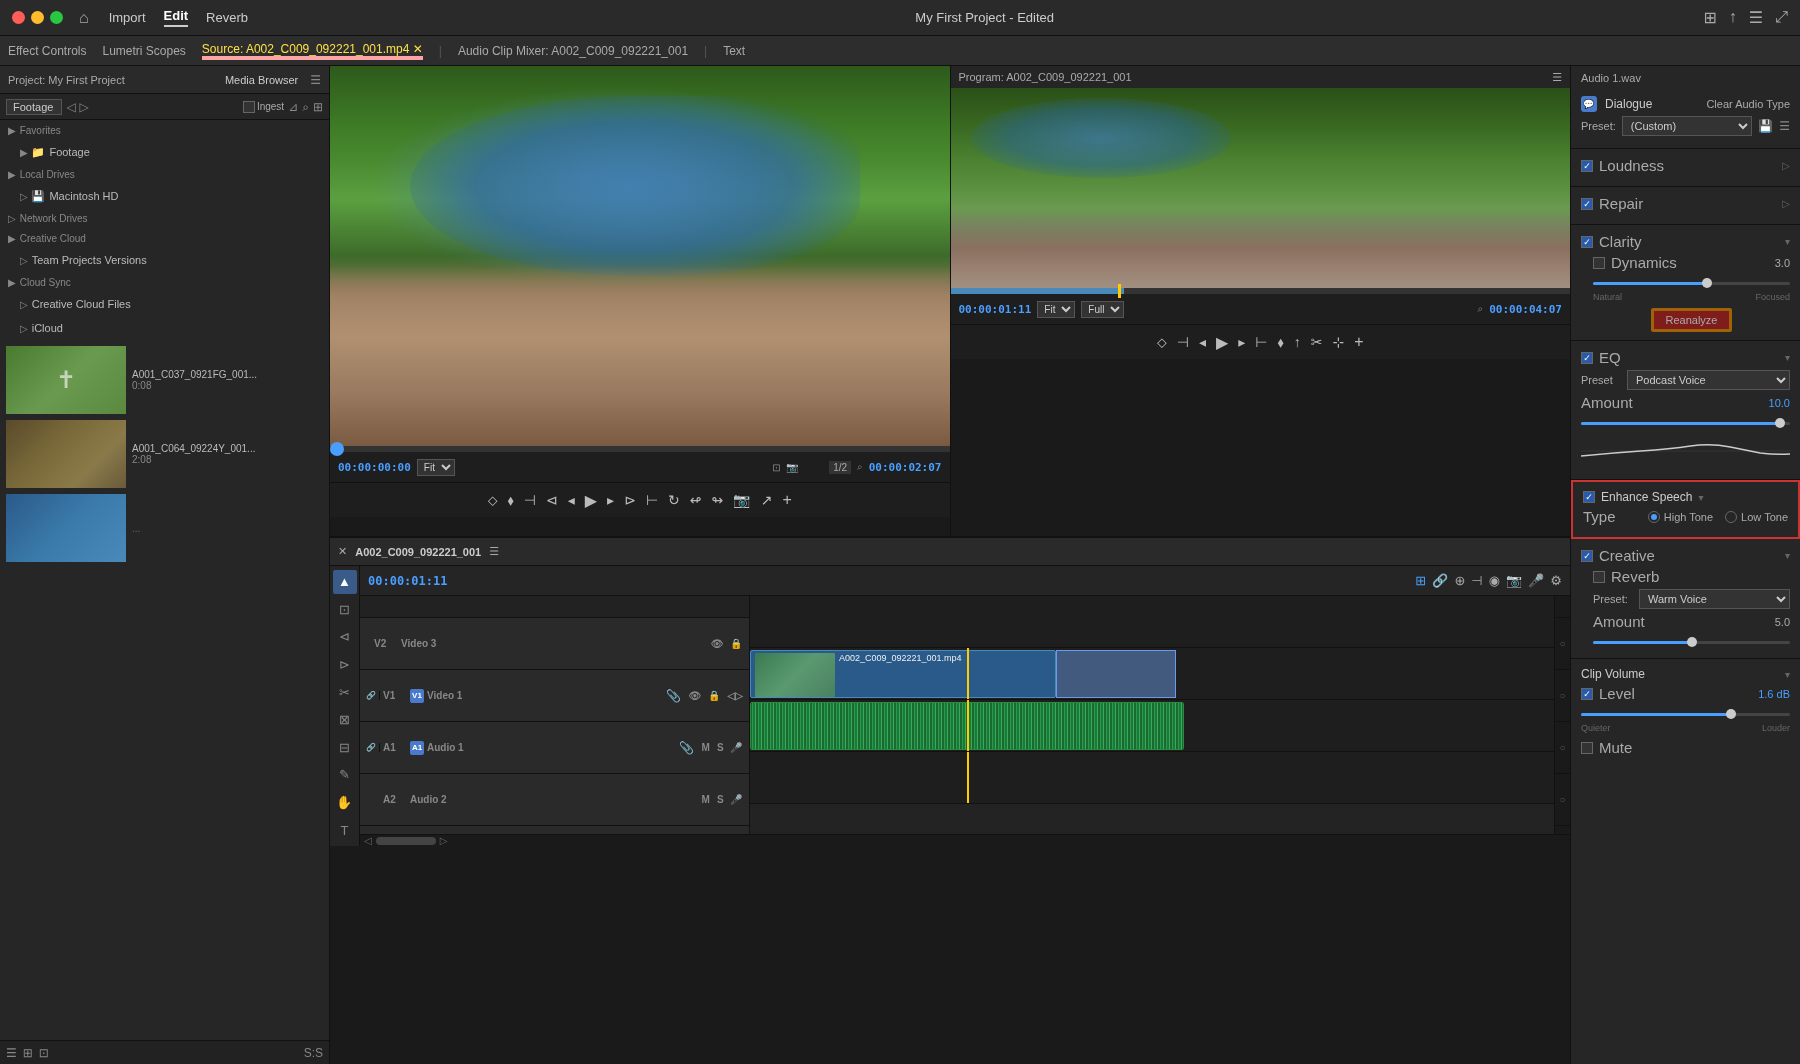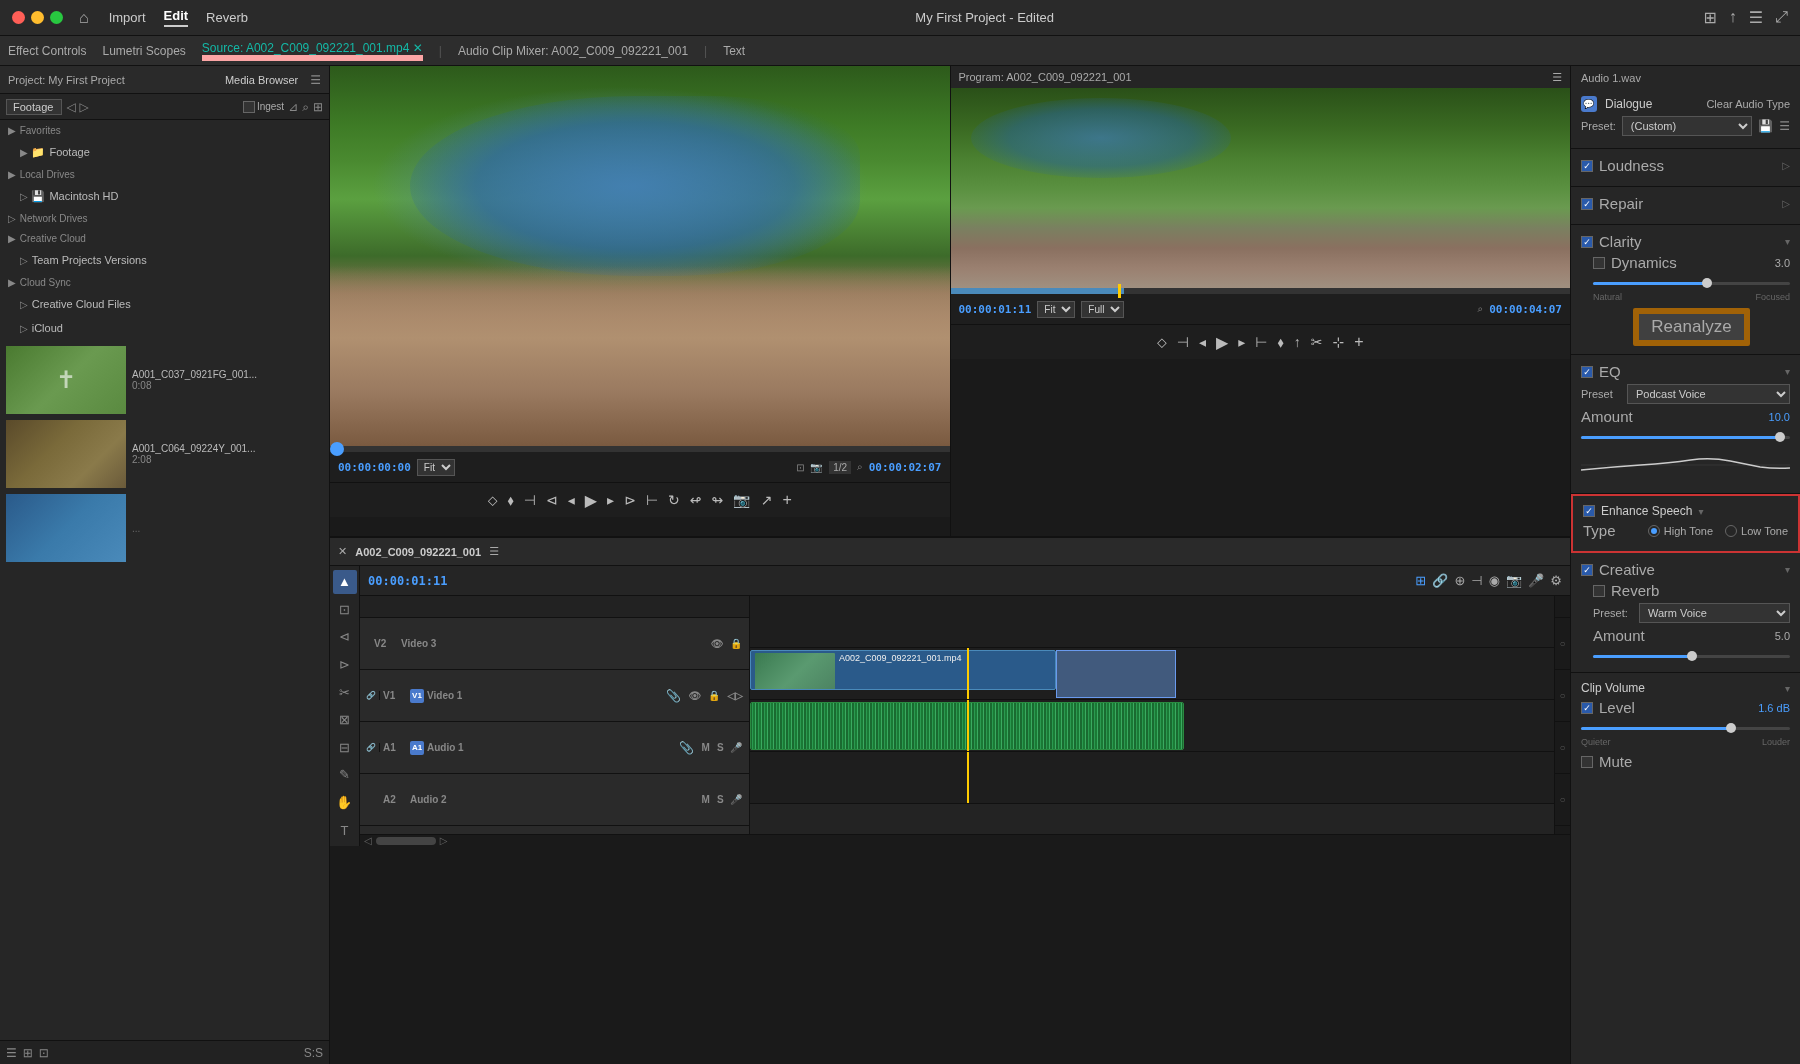--- a/index.html
+++ b/index.html
@@ -35,21 +35,21 @@
     .tabs-row {
       background: #2d2d2d;
       height: 30px;
       display: flex;
       align-items: center;
       padding: 0 8px;
       border-bottom: 1px solid #111;
       gap: 16px;
     }
     .tab-item { color: #aaa; font-size: 12px; cursor: pointer; white-space: nowrap; }
-    .tab-item.active { color: #14b8a6; border-bottom: 6px solid #fca5a5; }
+    .tab-item.active { color: #fde047; border-bottom: 4px solid #fca5a5; }
     .tab-separator { color: #555; }
     
     .main-layout {
       display: flex;
       height: calc(1064px - 36px - 30px);
     }
     
     .left-panel {
       width: 330px;
       background: #262626;
@@ -156,21 +156,21 @@
     .tl-timecode { color: #4a9eff; font-family: monospace; font-size: 12px; font-weight: 600; }
     .track-row {
       height: 52px;
       border-bottom: 1px solid #111;
       background: #1e1e1e;
       position: relative;
     }
     .video-clip {
       position: absolute;
       top: 2px;
-      height: 40px;
+      height: 48px;
       background: #2a5a8a;
       border: 1px solid #4a8aba;
       border-radius: 2px;
       display: flex;
       align-items: flex-start;
       padding: 2px 4px;
       font-size: 9px;
       color: #ccc;
       overflow: hidden;
     }
@@ -300,24 +300,24 @@
       display: flex; align-items: center; justify-content: center;
       flex-shrink: 0;
     }
     .radio-selected::after {
       content: '';
       width: 6px; height: 6px;
       border-radius: 50%;
       background: #4a9eff;
     }
     .reanalyze-btn {
-      background: #404040;
-      border: 6px solid #a16207;
+      background: #7f1d1d;
+      border: 3px solid #a16207;
       color: #aaa;
-      font-size: 17px;
+      font-size: 11px;
       padding: 3px 12px;
       cursor: pointer;
       border-radius: 2px;
     }
     .eq-curve {
       height: 40px;
       position: relative;
       overflow: hidden;
     }
     .clip-volume-section { padding: 8px 10px; }
@@ -646,21 +646,21 @@
           <div class="scrubber-indicator" style="left:0;"></div>
         </div>
         <div class="monitor-controls">
           <span class="timecode">00:00:00:00</span>
           <select style="background:#333;border:1px solid #555;color:#ccc;font-size:10px;padding:1px 2px;">
             <option>Fit</option>
           </select>
           <span style="flex:1"></span>
           <span style="color:#888;">⊡</span>
           <span style="color:#888;">📷</span>
-          <span style="color:#aaa;font-size:10px;background:#333;padding:1px 4px;">1/2</span>
+          <span style="color:#aaa;font-size:10px;background:#333;padding:1px 4px;margin-left:24px;">1/2</span>
           <span style="color:#888;">⌕</span>
           <span class="timecode">00:00:02:07</span>
         </div>
         <div class="monitor-transport">
           <span class="transport-btn">⬦</span>
           <span class="transport-btn">⬧</span>
           <span class="transport-btn">⊣</span>
           <span class="transport-btn">⊲</span>
           <span class="transport-btn">◂</span>
           <span class="transport-btn play-btn">▶</span>

